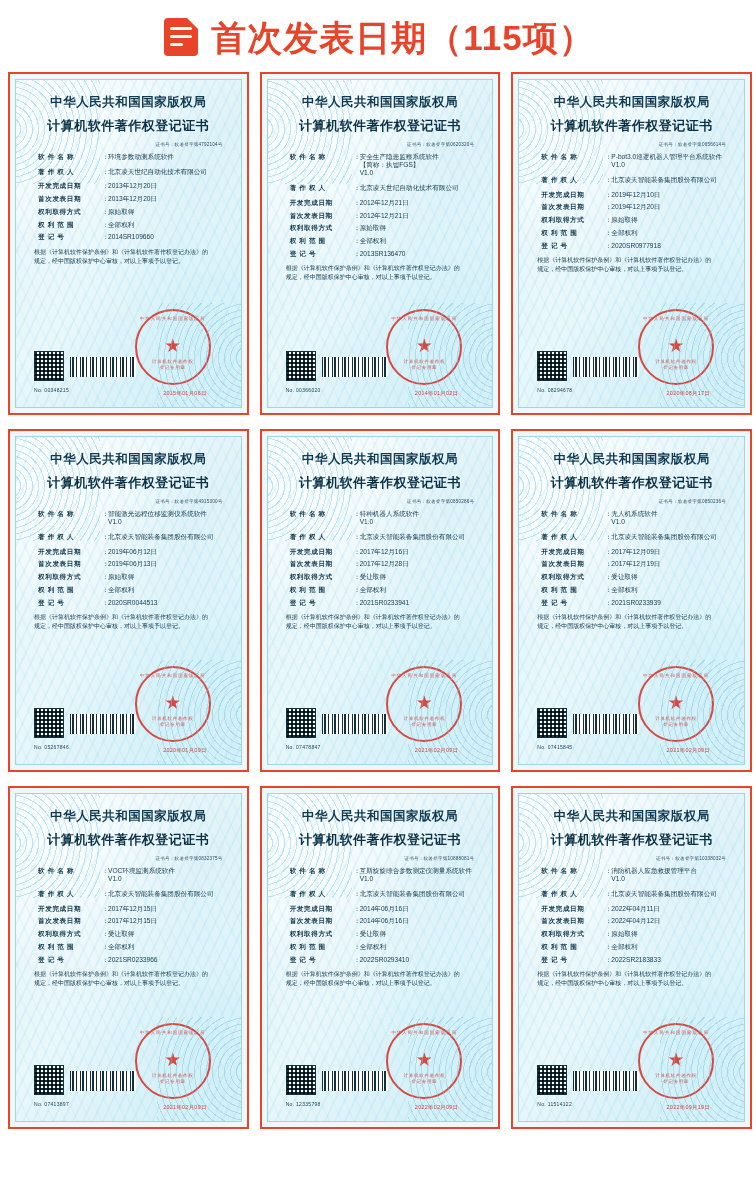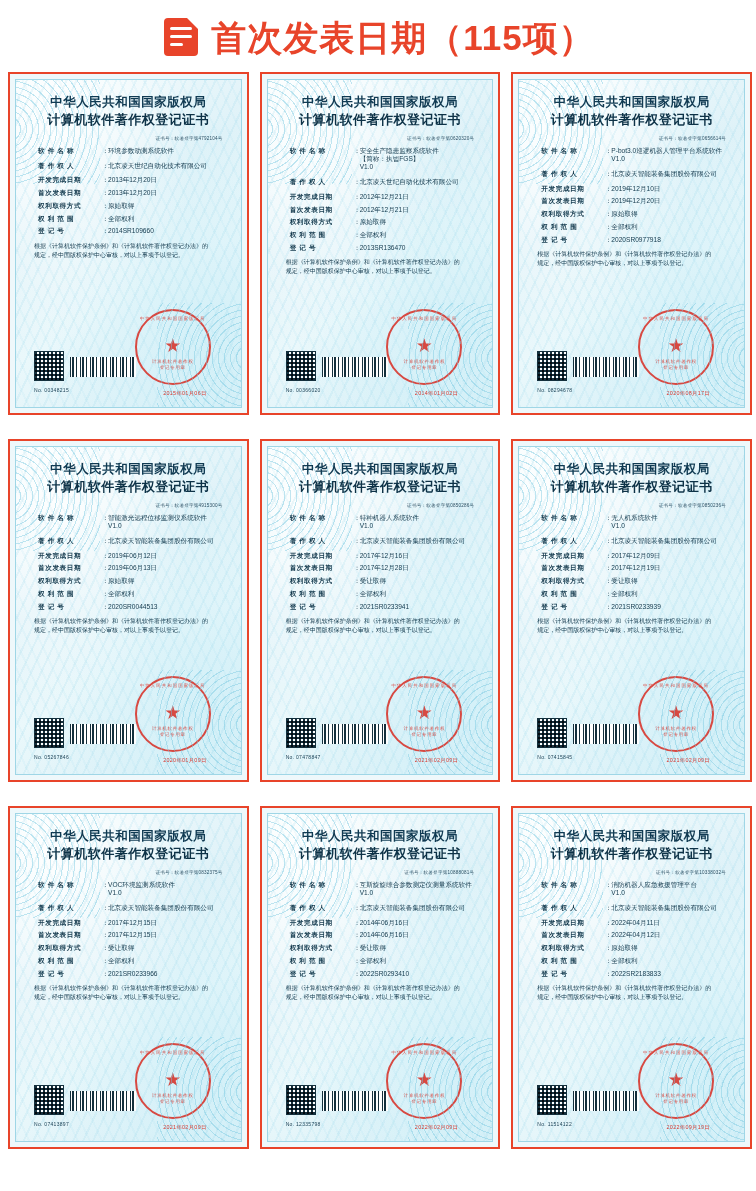--- a/index.html
+++ b/index.html
@@ -49,21 +49,21 @@
     color: #e8442a;
     letter-spacing: 1px;
     line-height: 1;
     white-space: nowrap;
   }
 
   
   .cert-grid {
     display: grid;
     grid-template-columns: repeat(3, 1fr);
-    gap: 24px 11px;
+    gap: 14px 11px;
     padding: 0 4px 16px 8px;
   }
 
   
   .cert {
     position: relative;
     border: 2px solid #e8442a;
     background: #eef8fb;
     height: 343px;
     overflow: hidden;
@@ -113,20 +113,21 @@
     font-weight: bold;
     color: #103a52;
     letter-spacing: 0.5px;
     font-family: "DejaVu Serif", "Liberation Serif", serif;
   }
   .title {
     text-align: center;
     font-size: 13px;
     font-weight: bold;
     color: #0d3247;
+    margin-top: 6px;
     letter-spacing: 0.5px;
     font-family: "DejaVu Serif", "Liberation Serif", serif;
   }
   .certno {
     text-align: right;
     font-size: 4.6px;
     color: #2b4f63;
     margin-top: 7px;
     padding-right: 2px;
     letter-spacing: 0.2px;

